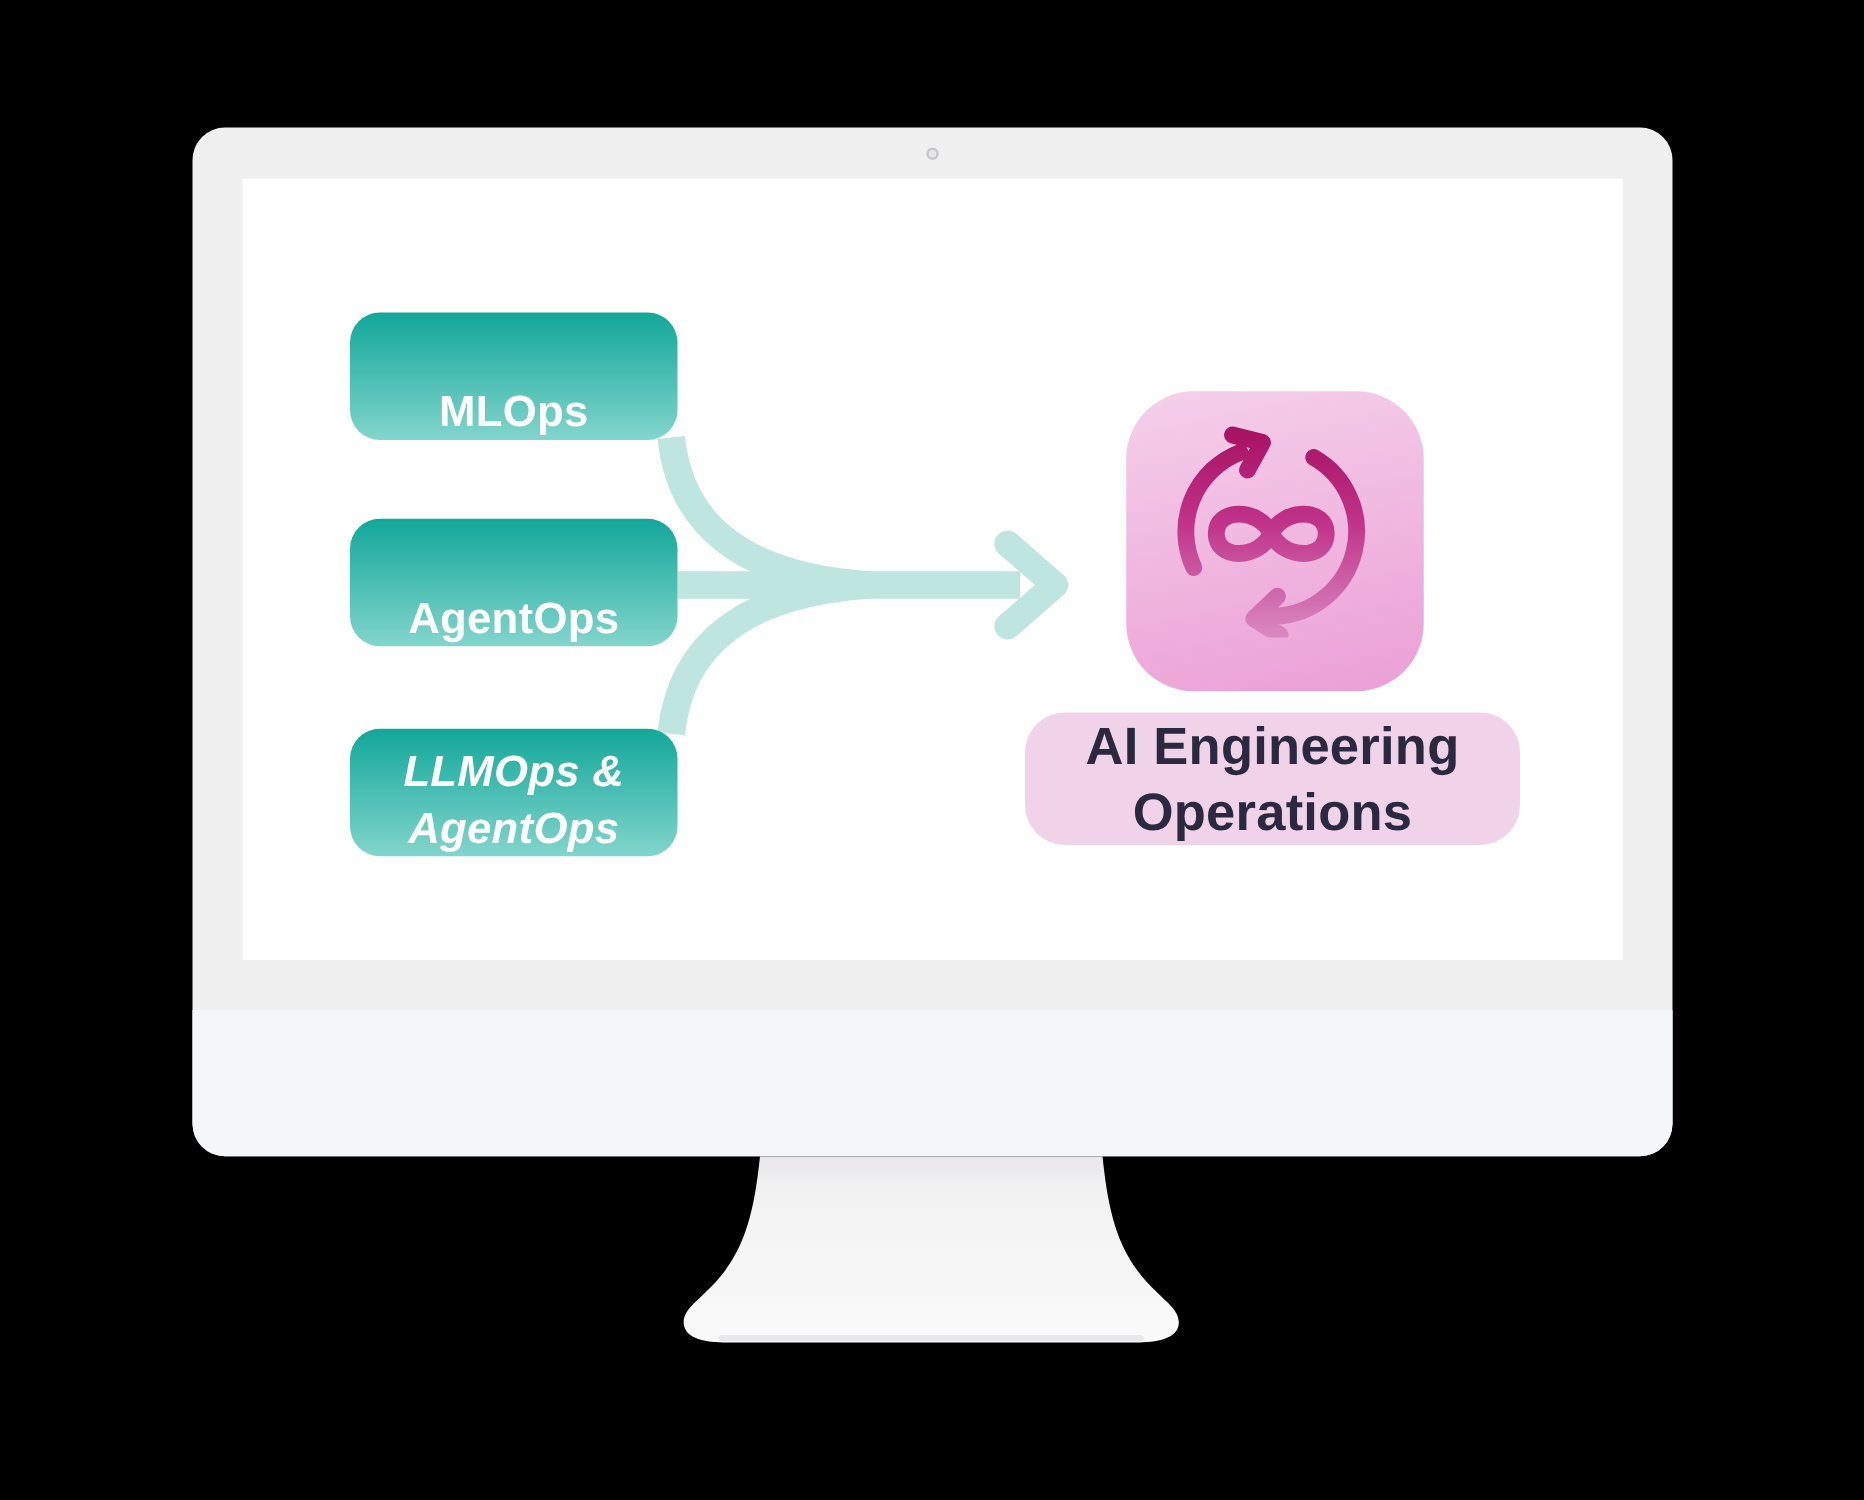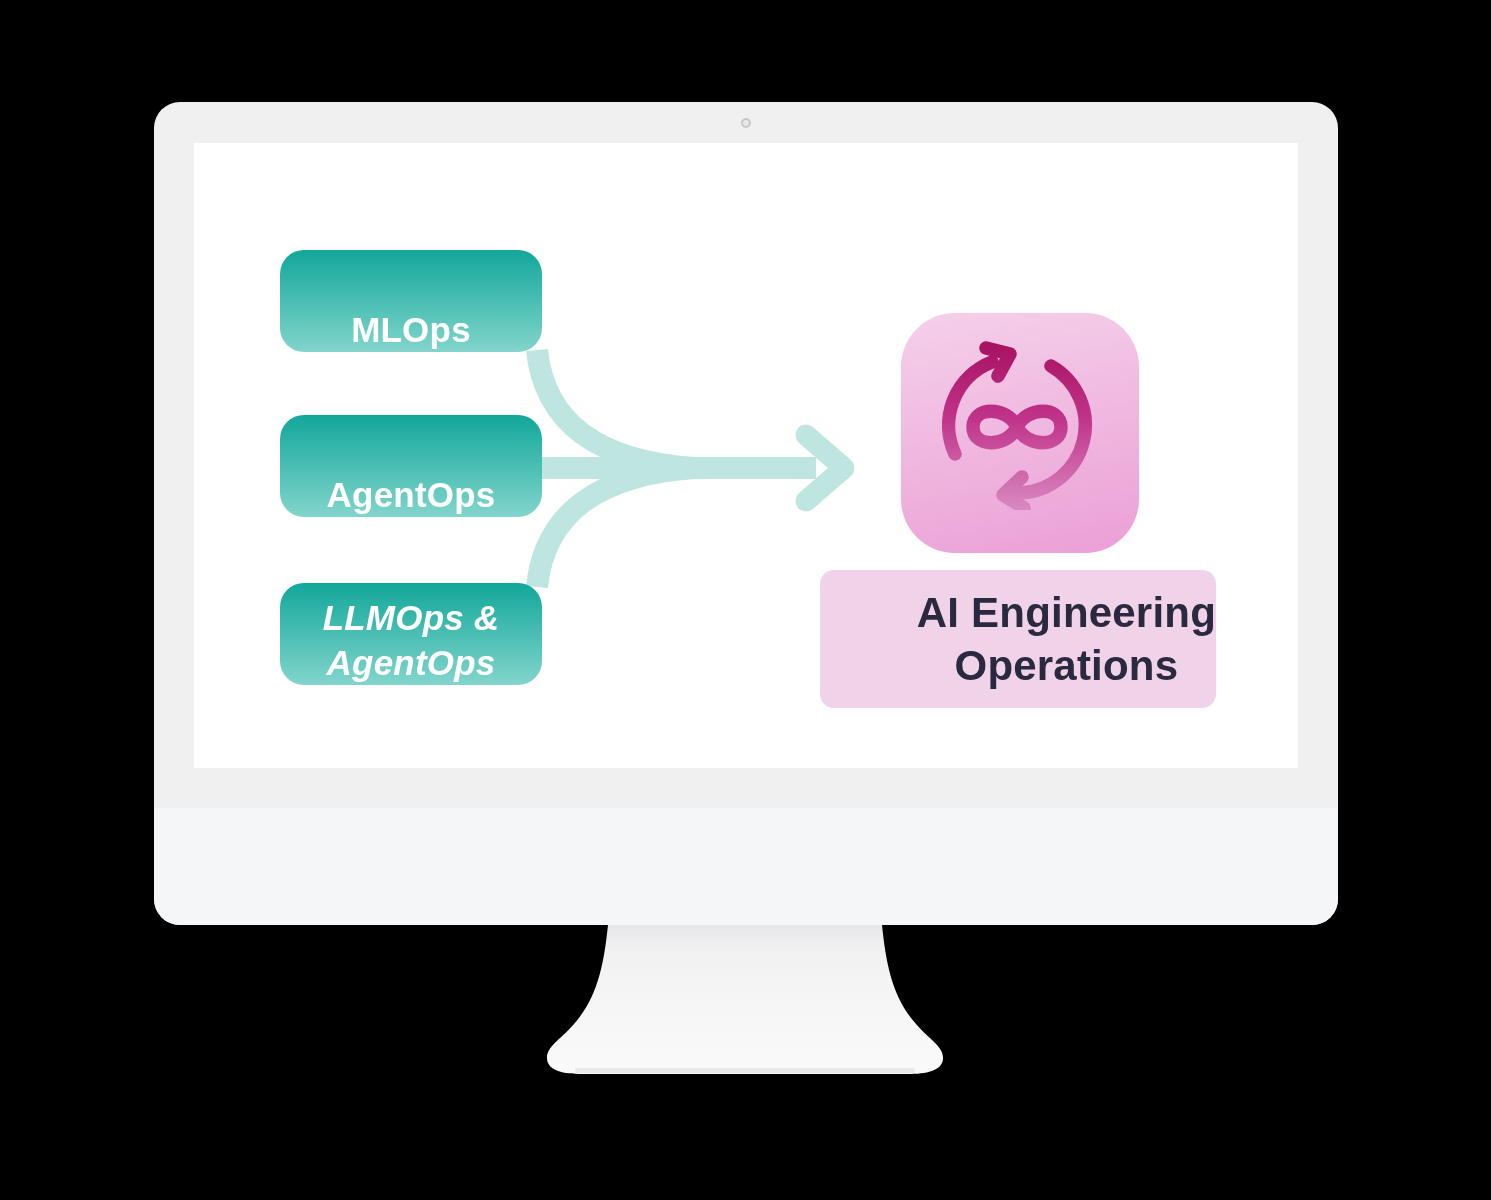--- a/index.html
+++ b/index.html
@@ -39,23 +39,23 @@
   #node-mlops{top:250px;}
   #node-dataops{top:415px;}
   #node-llmops{top:583px;font-style:italic;}
   .connector-svg{position:absolute;left:194px;top:143px;}
   .target-icon-box{
     position:absolute;left:901px;top:313px;width:238px;height:240px;border-radius:54px;
     background:linear-gradient(168deg,var(--target-icon-top,#f5d0ea) 0%,var(--target-icon-bottom,#eb9fd6) 100%);
   }
   .target-icon-svg{position:absolute;left:34px;top:27px;}
   .target-label-box{
-    position:absolute;left:820px;top:570px;width:396px;height:138px;border-radius:14px;
+    position:absolute;left:820px;top:570px;width:396px;height:106px;border-radius:32px;
     background:var(--target-label-bg,#f0d3e8);
-    display:flex;align-items:center;justify-content:flex-end;text-align:center;
+    display:flex;align-items:center;justify-content:center;text-align:center;
   }
   .target-label-box .target-label{
     color:var(--target-label-text,#2a2940);font-weight:bold;font-size:42px;line-height:53px;
     white-space:pre-line;letter-spacing:0.2px;
   }
 </style>
 </head>
 <body>
 
 <div class="monitor-frame"></div>

